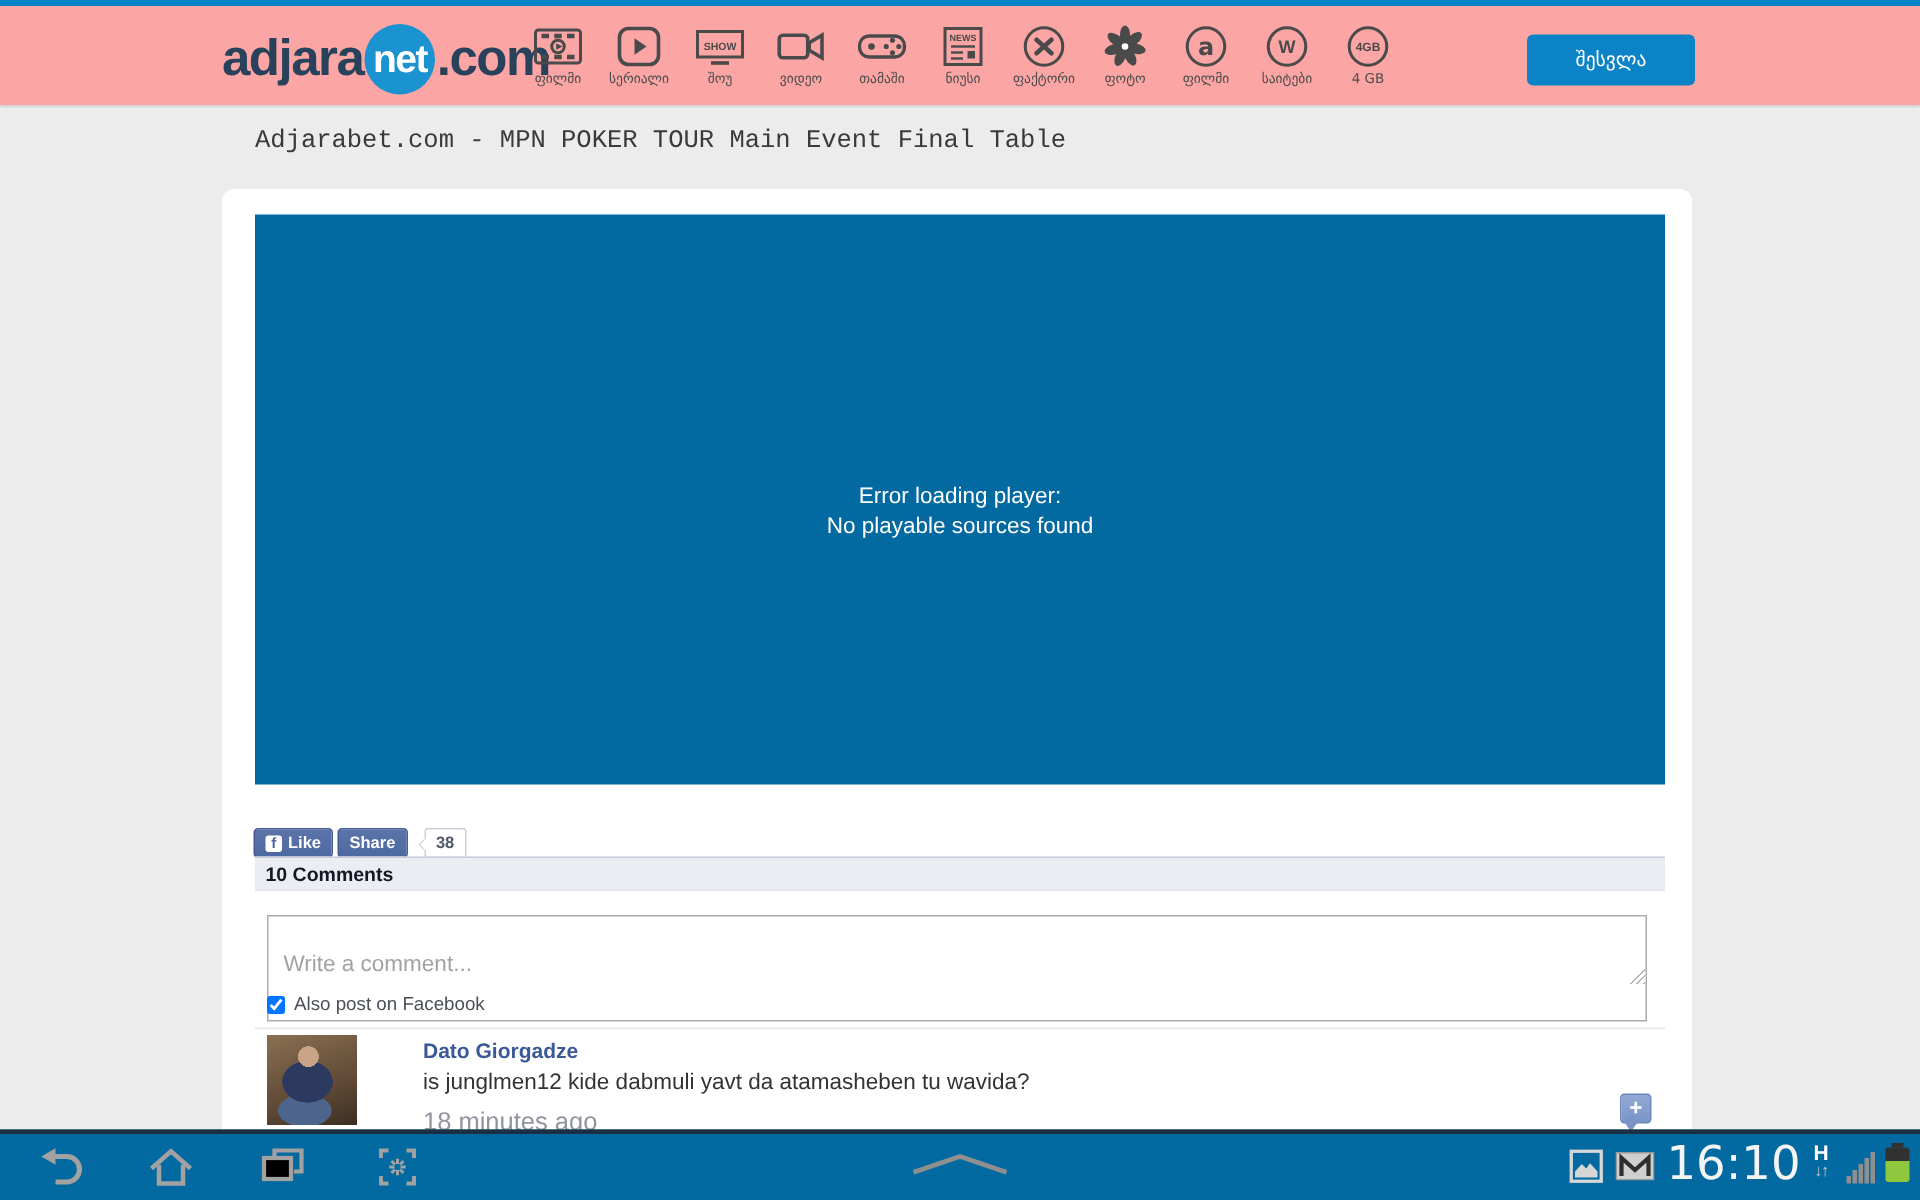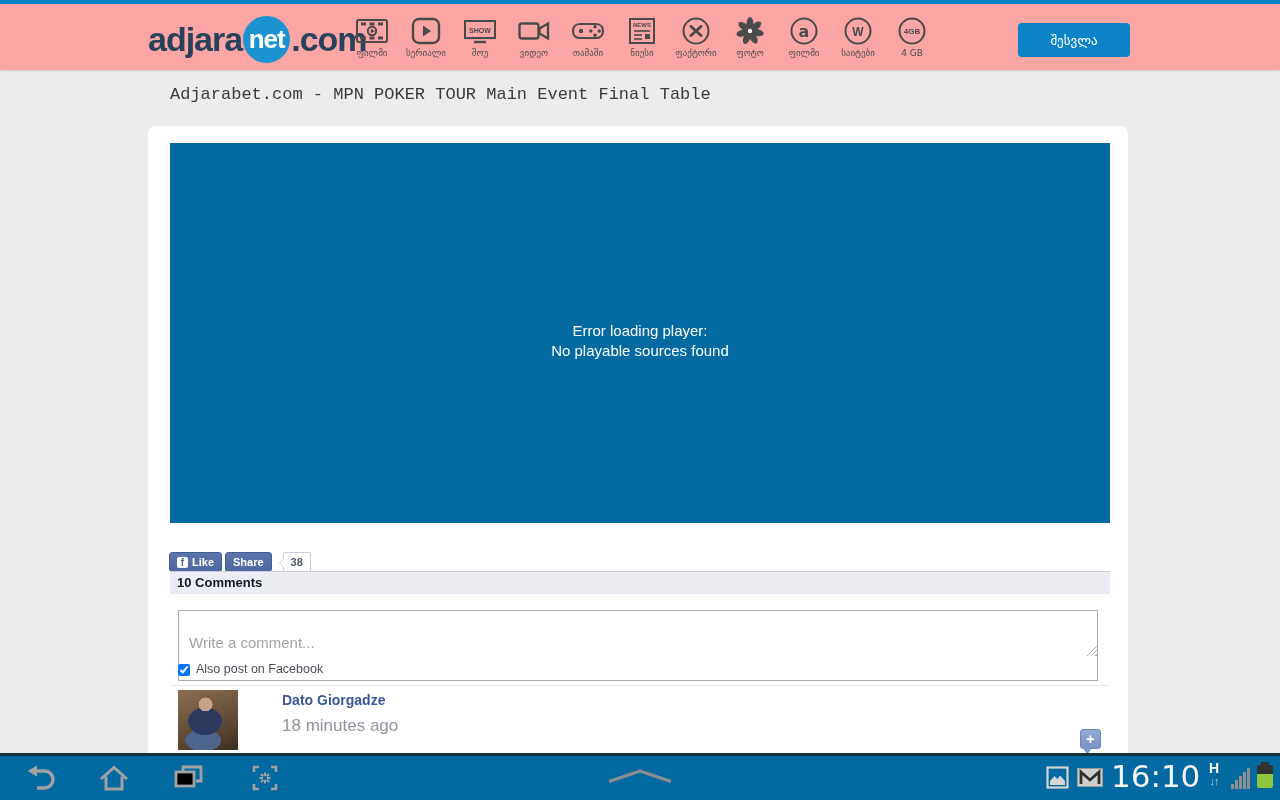--- a/index.html
+++ b/index.html
@@ -299,20 +299,21 @@
       <input type="checkbox" checked="" style="">
       <label>Also post on Facebook</label>
     </div>
 
     <div class="cmt-divider"></div>
 
     <div class="comment">
       <div class="avatar"></div>
       <div class="cbody">
         <a class="cname">Dato Giorgadze</a>
+        <div class="ctext">is junglmen12 kide dabmuli yavt da atamasheben tu wavida?</div>
         <div class="ctime">18 minutes ago</div>
       </div>
     </div>
     <div class="plus-bubble">+</div>
   </div>
 
   <div class="navbar">
     <span class="nbtn" style="left:24px;">
       <svg width="34" height="32" viewBox="0 0 34 32" fill="none" stroke="#a2a2a2" stroke-width="3.4">
         <path d="M12 9 H20.5 A8.5 8.5 0 0 1 20.5 26 H13"></path>

